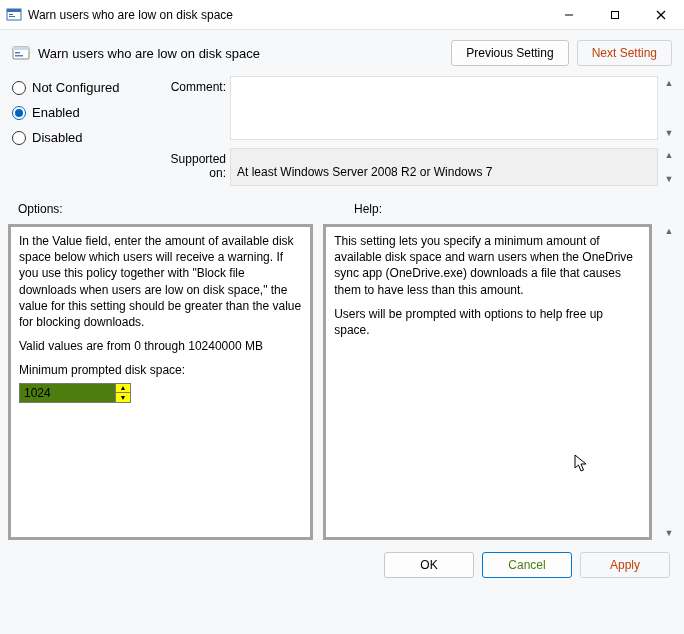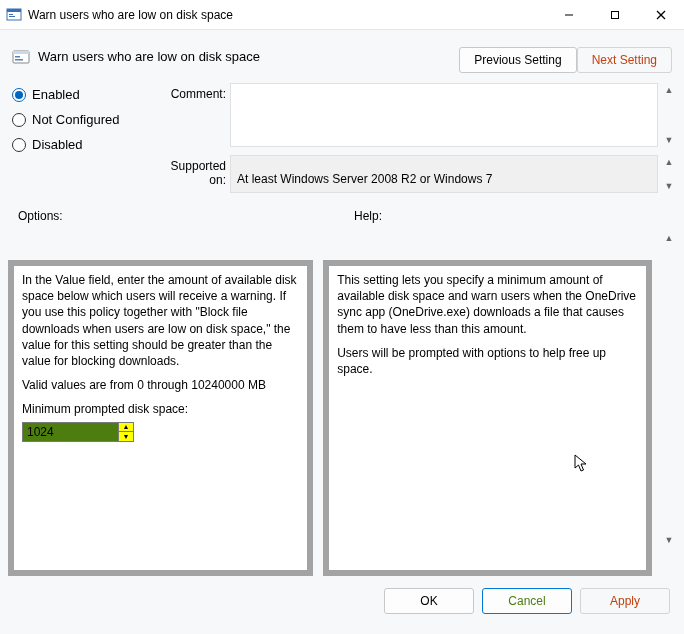--- a/index.html
+++ b/index.html
@@ -52,21 +52,21 @@
   .btn.disabled {
     color: #c2410c;
     border-color: #d4d4d4;
     background: #f7f8fa;
     cursor: default;
   }
   .btn.primary {
     border-color: #0078d4;
     color: #4d7c0f;
   }
-  .nav-buttons { display:flex; margin-left:auto;margin-top:7px; }
+  .nav-buttons { display:flex; gap:8px; margin-left:auto; }
   .midgrid {
     display: grid;
     grid-template-columns: 140px 70px 1fr 14px;
     grid-template-rows: auto auto;
     column-gap: 4px;
     row-gap: 8px;
     padding: 6px 8px 6px 12px;
     align-items: start;
   }
   .radios { grid-column: 1; grid-row: 1 / span 2; display:flex; flex-direction:column; gap:10px; padding-top:4px;}
@@ -95,27 +95,26 @@
   }
   .section-labels {
     display:flex; padding: 10px 12px 4px 18px; gap:16px;
   }
   .section-labels .left-lbl { width: 320px; font-size:12px;}
   .section-labels .right-lbl { font-size:12px;}
   .panels {
     display:flex; gap:10px; padding: 4px 8px 0 8px;
   }
   .panel {
-    border:6px solid #a3a3a3;
+    border:3px solid #a3a3a3;
     background:#fff;
     padding:6px 8px;
     font-size:12px;
     line-height:1.35;
     overflow:hidden;
-    margin-top:29px;
   }
   .panel.left { width: 310px; height: 316px; }
   .panel.right { width: 334px; height: 316px; position:relative;}
   .right-scroll {
     width:14px; height:316px; display:flex; flex-direction:column; justify-content:space-between;
   }
   .spinner-wrap {
     display:flex; align-items:stretch; margin-top:4px;
   }
   .spinner-input {
@@ -190,26 +189,26 @@
   <span class="header-title">Warn users who are low on disk space</span>
   <div class="nav-buttons">
     <div class="btn">Previous Setting</div>
     <div class="btn disabled">Next Setting</div>
   </div>
 </div>
 
 <div class="midgrid">
   <div class="radios">
     <div class="radio-row">
+      <span class="radio"></span>
+      <span>Not Configured</span>
+    </div>
+    <div class="radio-row">
       <span class="radio checked"></span>
       <span>Enabled</span>
-    </div>
-    <div class="radio-row">
-      <span class="radio"></span>
-      <span>Not Configured</span>
     </div>
     <div class="radio-row">
       <span class="radio"></span>
       <span>Disabled</span>
     </div>
   </div>
 
   <div class="label-right" style="grid-column:2; grid-row:1;">Comment:</div>
   <div class="comment-box" style="grid-column:3; grid-row:1;"></div>
   <div class="side-scroll" style="grid-column:4; grid-row:1; height:64px;">

